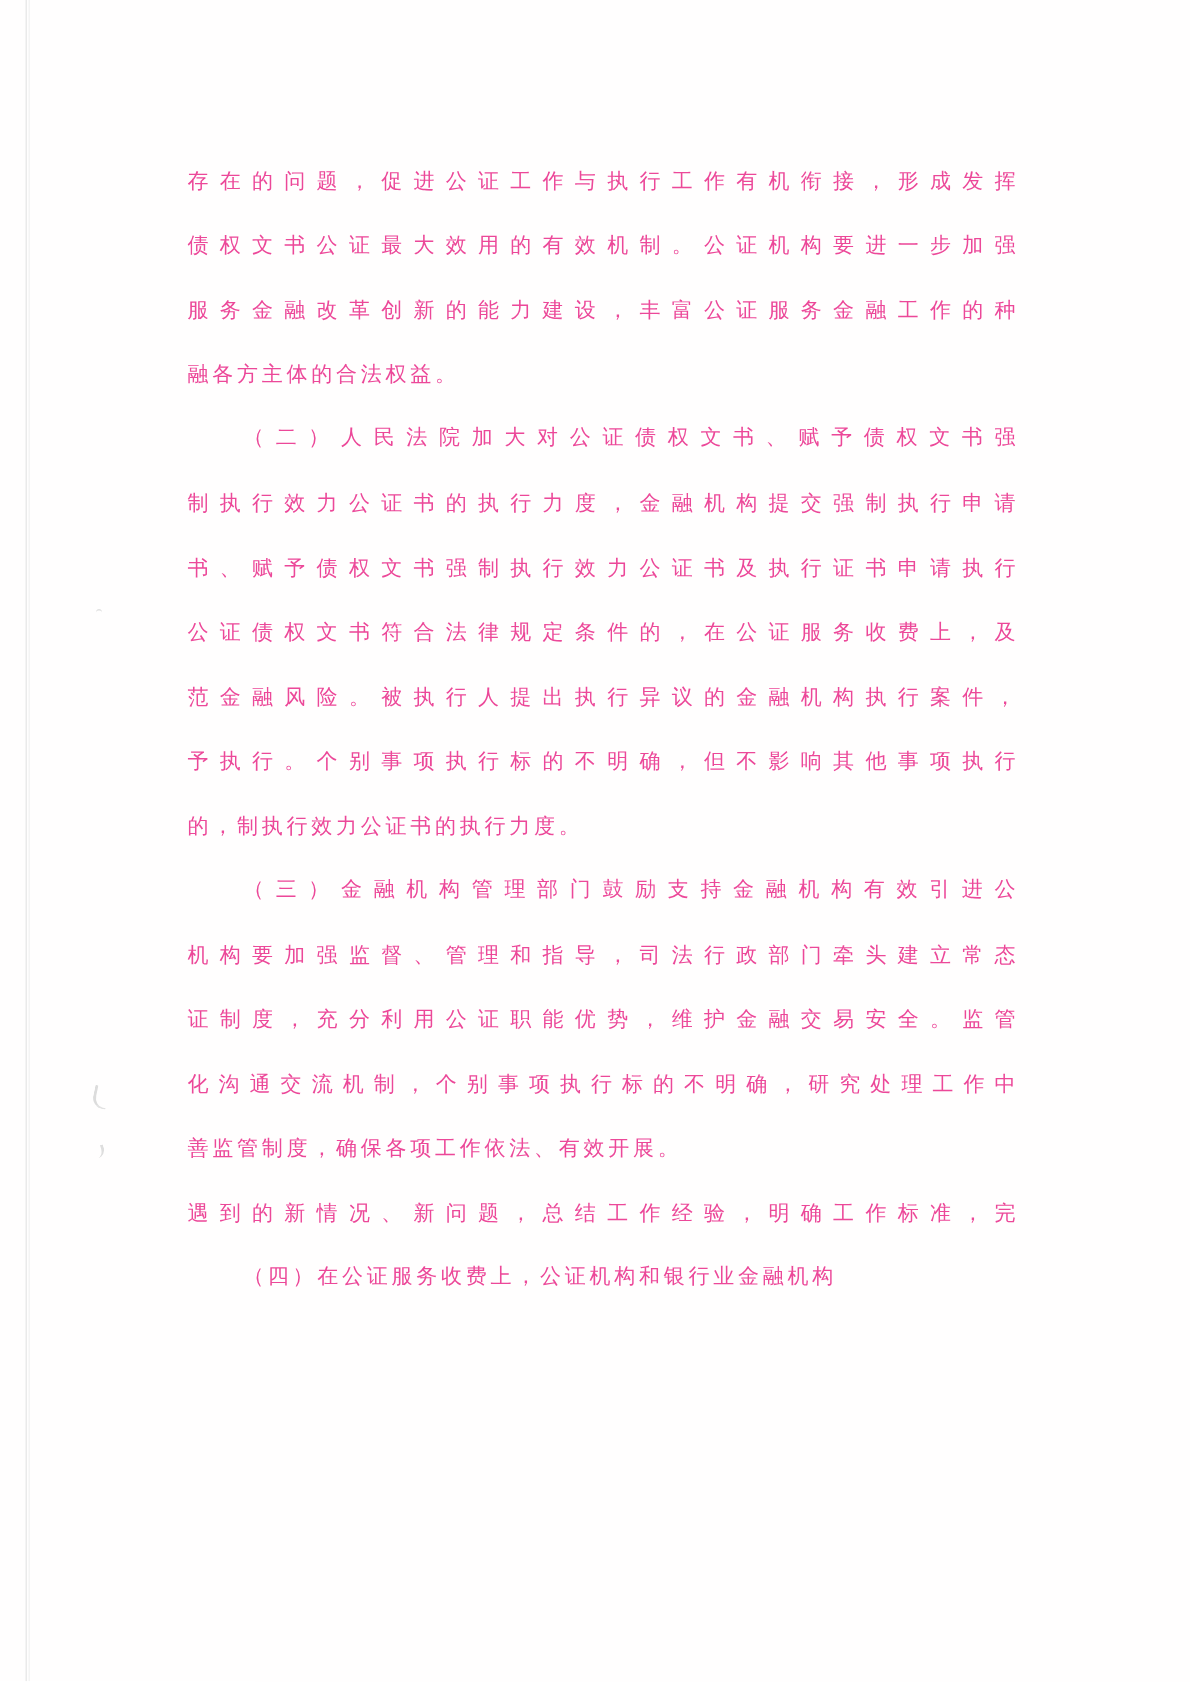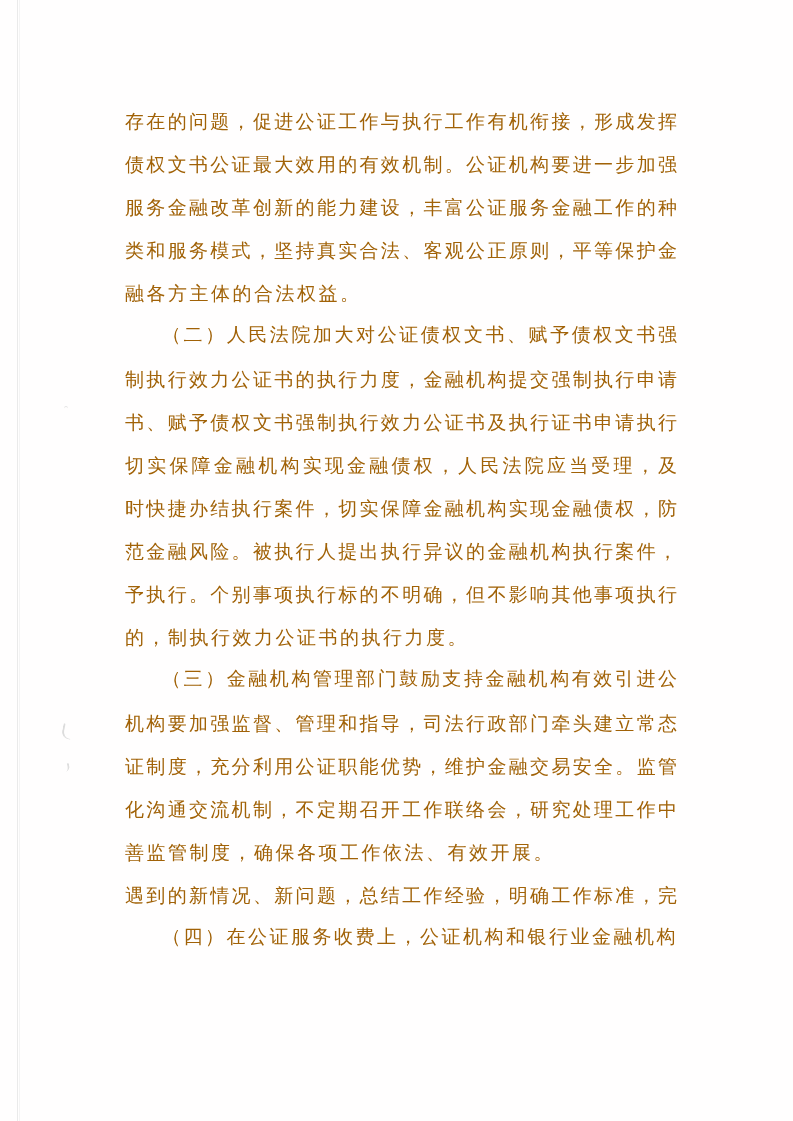--- a/index.html
+++ b/index.html
@@ -59,22 +59,22 @@
     top: 100px;
     width: 552px;
   }
   .para {
     margin: 0;
     padding: 0;
   }
   .line {
     height: 43px;
     line-height: 43px;
-    font-size: 19px;
-    color: #a16207;
+    font-size: 14px;
+    color: #ec4899;
     text-align: justify;
     text-align-last: justify;
     overflow: hidden;
     white-space: nowrap;
   }
   .line.first-indent {
     padding-left: 37px;
     font-family: Liberation Mono, monospace;
   }
   .line.last {
@@ -93,40 +93,38 @@
   <div class="smudge smudge-a"></div>
   <div class="smudge smudge-b"></div>
   <div class="smudge smudge-c"></div>
 
   <div class="text-block">
 
     <div class="para">
       <div class="line">存在的问题，促进公证工作与执行工作有机衔接，形成发挥</div>
       <div class="line">债权文书公证最大效用的有效机制。公证机构要进一步加强</div>
       <div class="line">服务金融改革创新的能力建设，丰富公证服务金融工作的种</div>
-      <div class="line">类和服务模式，坚持真实合法、客观公正原则，平等保护金</div>
       <div class="line last">融各方主体的合法权益。</div>
     </div>
 
     <div class="para">
       <div class="line first-indent">（二）人民法院加大对公证债权文书、赋予债权文书强</div>
       <div class="line">制执行效力公证书的执行力度，金融机构提交强制执行申请</div>
       <div class="line">书、赋予债权文书强制执行效力公证书及执行证书申请执行</div>
-      <div class="line">切实保障金融机构实现金融债权，人民法院应当受理，及</div>
-      <div class="line">时快捷办结执行案件，切实保障金融机构实现金融债权，防</div>
+      <div class="line">公证债权文书符合法律规定条件的，在公证服务收费上，及</div>
       <div class="line">范金融风险。被执行人提出执行异议的金融机构执行案件，</div>
       <div class="line">予执行。个别事项执行标的不明确，但不影响其他事项执行</div>
       <div class="line last">的，制执行效力公证书的执行力度。</div>
     </div>
 
     <div class="para">
       <div class="line first-indent">（三）金融机构管理部门鼓励支持金融机构有效引进公</div>
       <div class="line">机构要加强监督、管理和指导，司法行政部门牵头建立常态</div>
       <div class="line">证制度，充分利用公证职能优势，维护金融交易安全。监管</div>
-      <div class="line">化沟通交流机制，不定期召开工作联络会，研究处理工作中</div>
+      <div class="line">化沟通交流机制，个别事项执行标的不明确，研究处理工作中</div>
       <div class="line last">善监管制度，确保各项工作依法、有效开展。</div>
       <div class="line">遇到的新情况、新问题，总结工作经验，明确工作标准，完</div>
     </div>
 
     <div class="para">
       <div class="line first-indent last">（四）在公证服务收费上，公证机构和银行业金融机构</div>
     </div>
 
   </div>
 </div>

